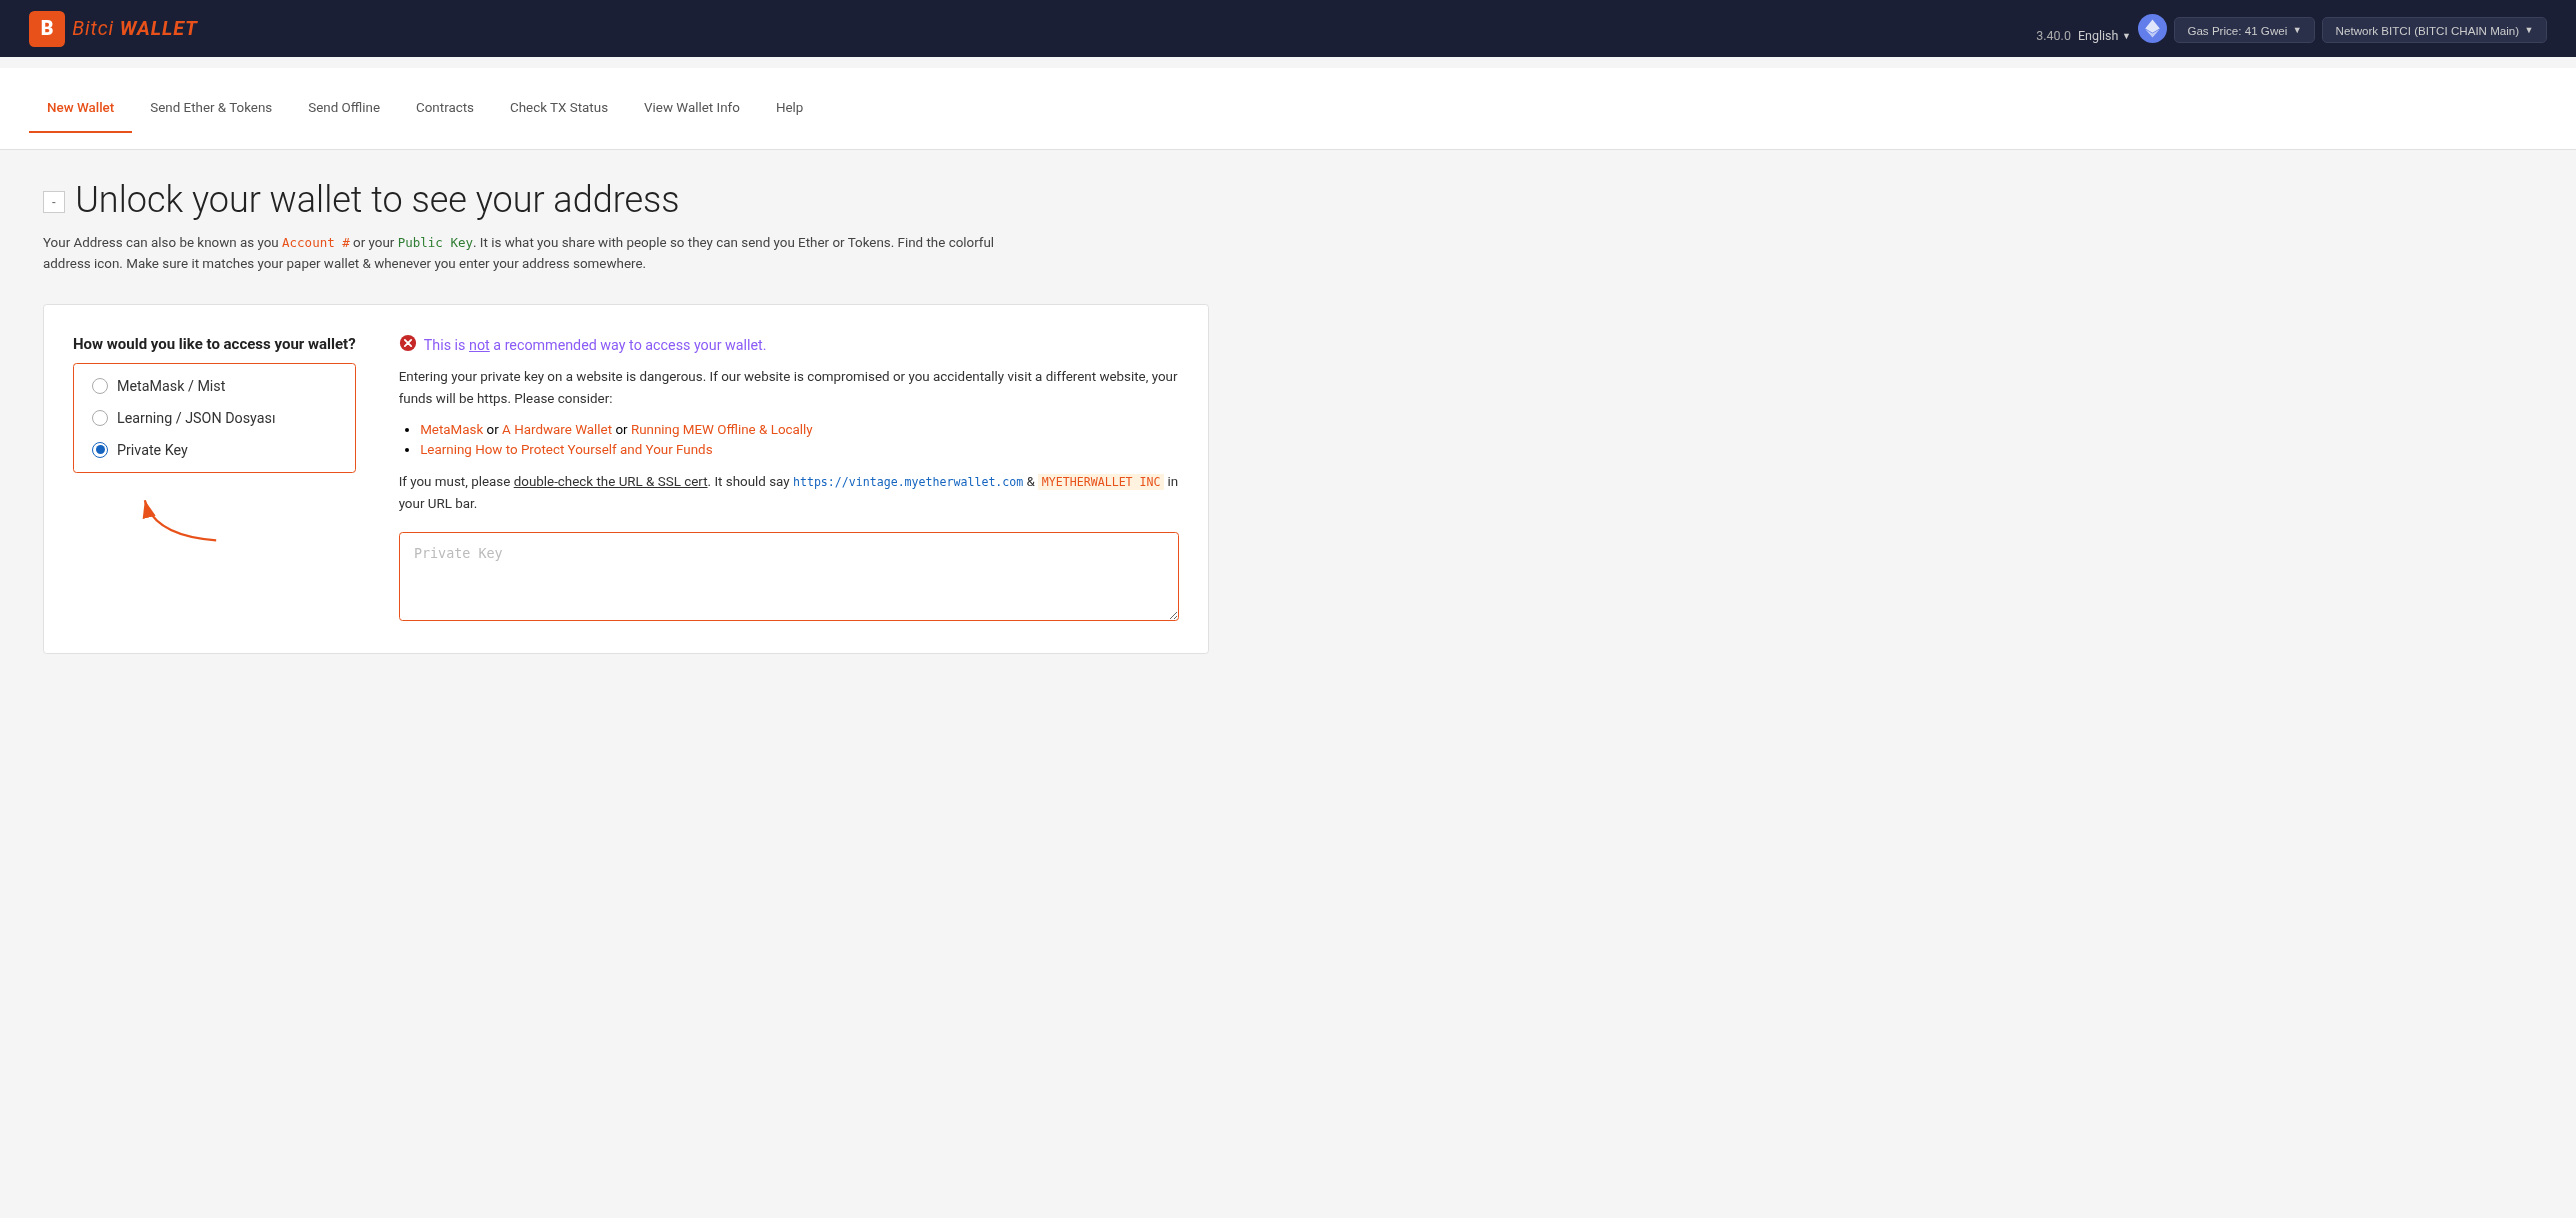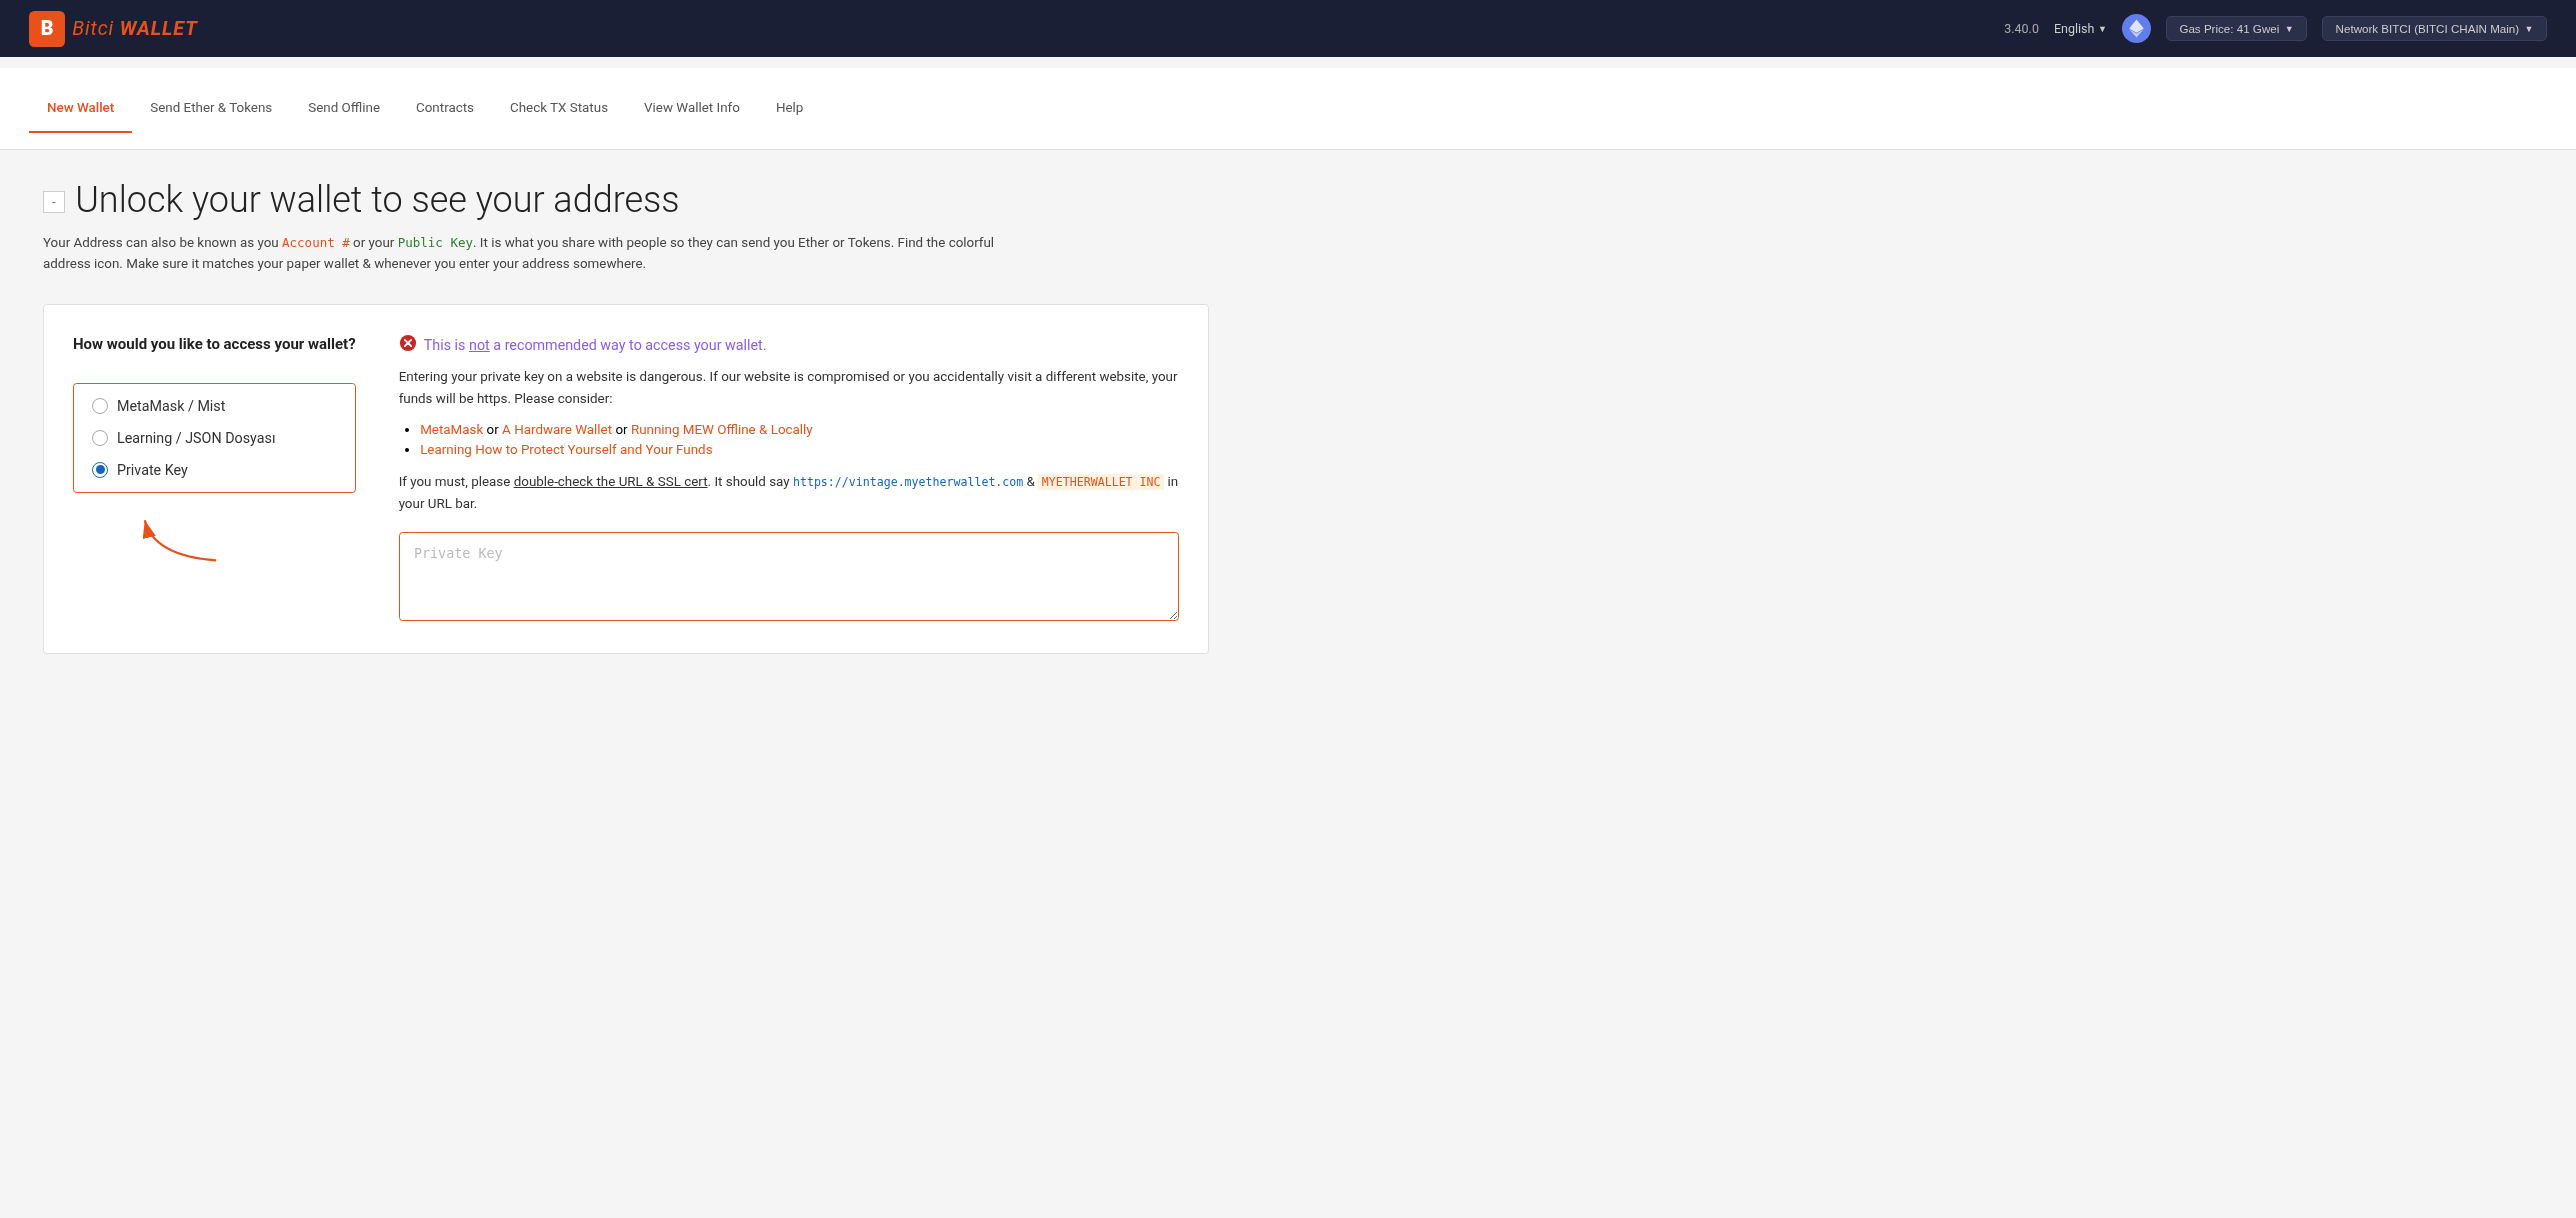--- a/index.html
+++ b/index.html
@@ -36,22 +36,22 @@
       font-weight: 700;
       color: white;
       letter-spacing: 0.9px;
     }
     .logo-text span {
       color: #e8521a;
       font-style: italic;
     }
     .header-right {
       display: flex;
-      align-items: center;
-      gap: 15px;
+      align-items: flex-end;
+      gap: 7px;
     }
     .version-text {
       color: #aaa;
       font-size: 12.5px;
     }
     .lang-selector {
       display: flex;
       align-items: center;
       gap: 3.6px;
       color: #ccc;
@@ -155,21 +155,21 @@
       display: flex;
       gap: 43px;
     }
     .left-panel {
       min-width: 250px;
     }
     .left-panel h3 {
       font-size: 15px;
       font-weight: 700;
       color: #222;
-      margin-bottom: 28px;
+      margin-bottom: 8px;
       line-height: 1.4;
     }
     .options-box {
       border: 1.8px solid #e8521a;
       border-radius: 3.6px;
       padding: 14.3px 18px;
       display: flex;
       flex-direction: column;
       gap: 16px;
     }

